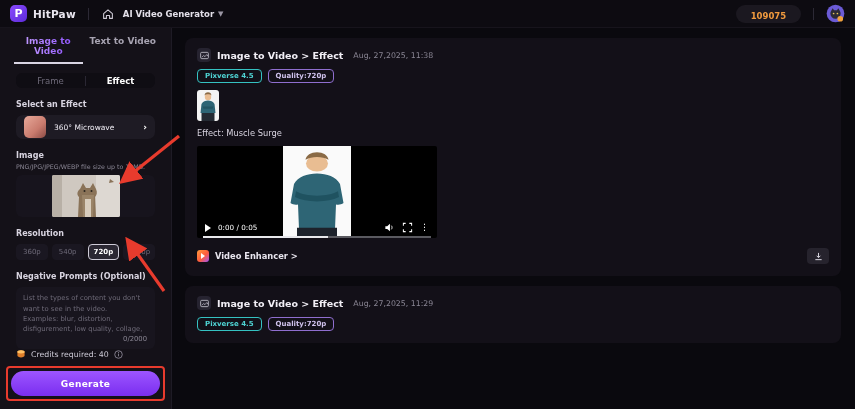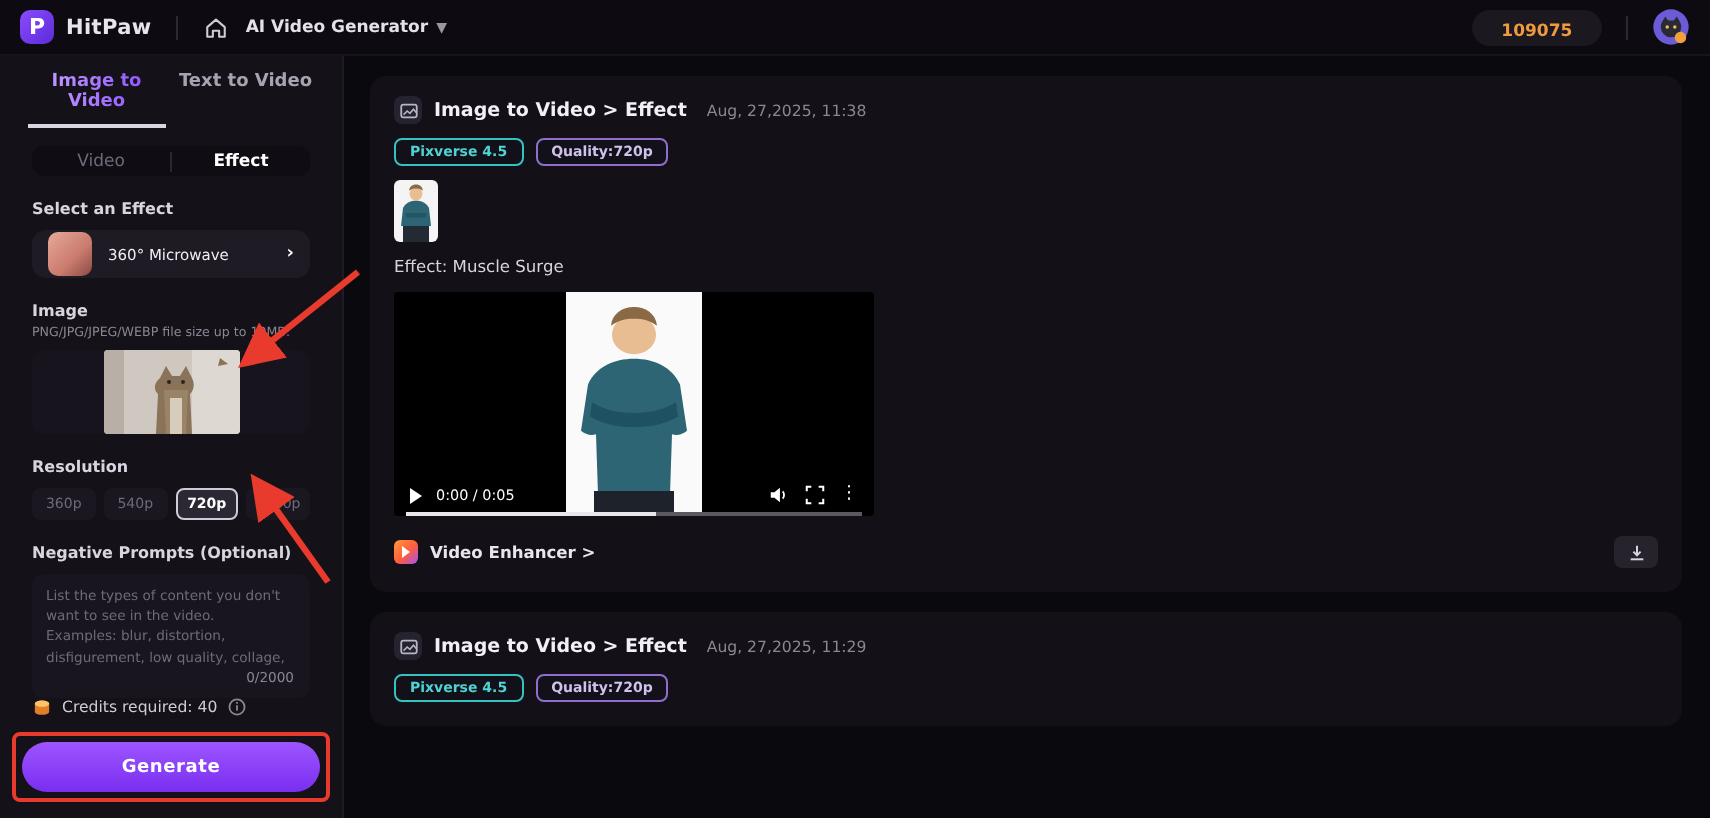--- a/index.html
+++ b/index.html
@@ -86,21 +86,21 @@
   .card-type-ic { width:14px; height:14px; background:#262330; border-radius:4px;
     display:flex; align-items:center; justify-content:center; }
   .card-title { font-size:9.5px; font-weight:bold; color:#f2eff6; }
   .card-date { font-size:7.8px; color:#8a8694; margin-left:4px; }
   .badge-row { display:flex; gap:6px; margin-top:7px; }
   .badge { font-size:7px; font-weight:bold; border-radius:4px; padding:2px 7px; background:#121018; }
   .badge.teal { border:1px solid #35c2c2; color:#4fd4d4; }
   .badge.purple { border:1px solid #8f6ecf; color:#cfc2ec; }
   .src-thumb { width:22px; height:31px; border-radius:3px; margin-top:7px; overflow:hidden; }
   .effect-line { font-size:8.3px; color:#d8d4e0; margin-top:7px; }
-  .player { width:240px; height:112px; background:#000; margin-top:8px; position:relative;
+  .player { width:240px; height:92px; background:#000; margin-top:8px; position:relative;
     border-radius:2px; overflow:hidden; }
   .player-video { position:absolute; left:50%; top:0; transform:translateX(-50%);
     width:68px; height:100%; }
   .p-controls { position:absolute; left:0; right:0; bottom:3px; height:15px; display:flex;
     align-items:center; padding:0 8px; gap:7px; }
   .p-play { width:0; height:0; border-left:6px solid #fff; border-top:4px solid transparent;
     border-bottom:4px solid transparent; cursor:pointer; }
   .p-time { font-size:7.2px; color:#fff; }
   .p-spacer { flex:1; }
   .p-ic { width:11px; height:11px; cursor:pointer; }
@@ -154,21 +154,21 @@
 
 <div class="shell">
 
   <div class="sidebar">
     <div class="side-tabs">
       <div class="side-tab active">Image to Video</div>
       <div class="side-tab">Text to Video</div>
     </div>
 
     <div class="seg">
-      <div class="seg-item">Video</div>
+      <div class="seg-item">Frame</div>
       <div class="seg-sep"></div>
       <div class="seg-item active">Effect</div>
     </div>
 
     <div class="side-label">Select an Effect</div>
 
     <div class="effect-item">
       <div class="effect-thumb"></div>
       <div class="effect-name">360° Microwave</div>
       <div class="effect-chev">›</div>

